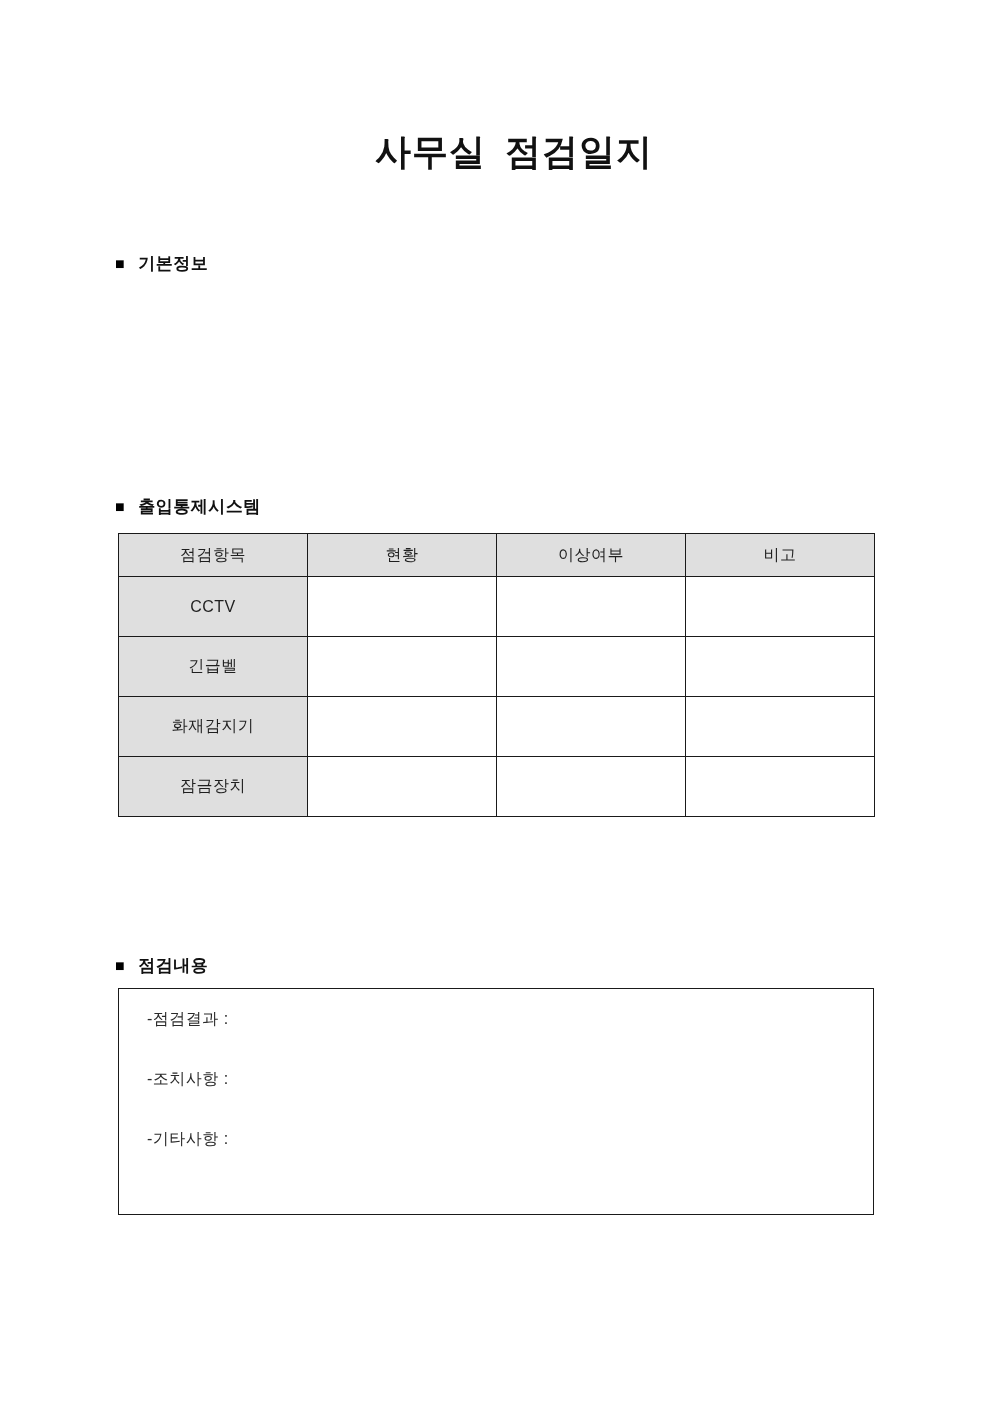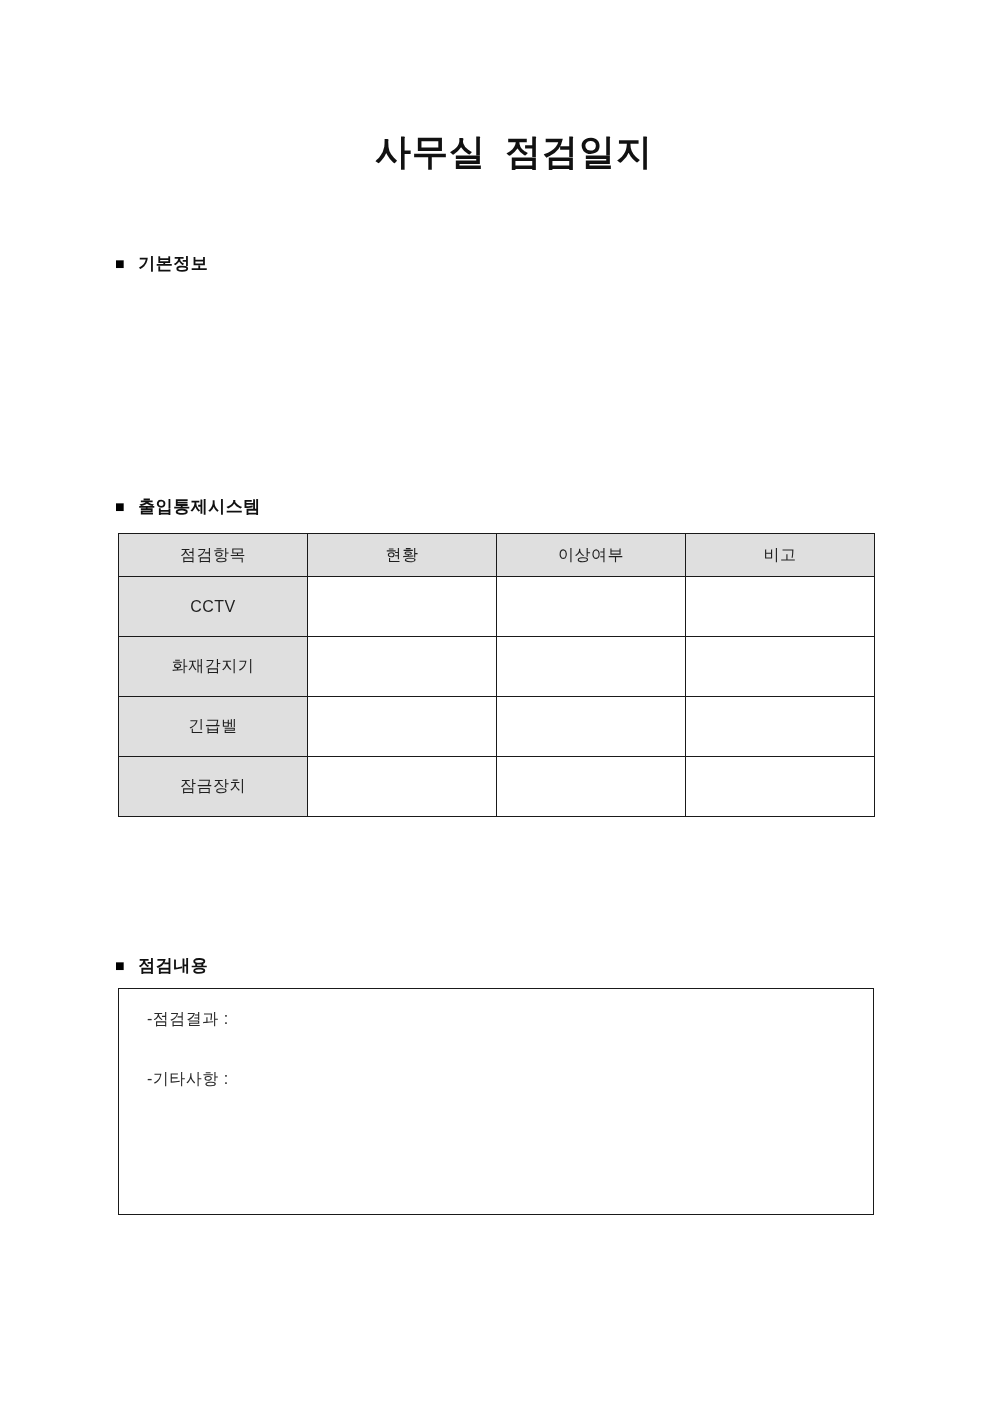--- a/index.html
+++ b/index.html
@@ -127,43 +127,44 @@
         <td class="cell-gray">이상여부</td>
         <td class="cell-gray">비고</td>
       </tr>
       <tr class="data">
         <td class="cell-gray">CCTV</td>
         <td class="cell-white"></td>
         <td class="cell-white"></td>
         <td class="cell-white"></td>
       </tr>
       <tr class="data">
-        <td class="cell-gray">화재감지기</td>
+        <td class="cell-gray">긴급벨</td>
         <td class="cell-white"></td>
         <td class="cell-white"></td>
         <td class="cell-white"></td>
       </tr>
       <tr class="data">
-        <td class="cell-gray">긴급벨</td>
+        <td class="cell-gray">화재감지기</td>
         <td class="cell-white"></td>
         <td class="cell-white"></td>
         <td class="cell-white"></td>
       </tr>
       <tr class="data">
         <td class="cell-gray">잠금장치</td>
         <td class="cell-white"></td>
         <td class="cell-white"></td>
         <td class="cell-white"></td>
       </tr>
     </tbody>
   </table>
 
   <div class="section-header sec3-header">
     <span class="sq">■</span>
     <span>점검내용</span>
   </div>
 
   <div class="content-box">
     <div class="content-line">-점검결과 :</div>
+    <div class="content-line">-조치사항 :</div>
     <div class="content-line">-기타사항 :</div>
   </div>
 
 </div>
 
 </body></html>

